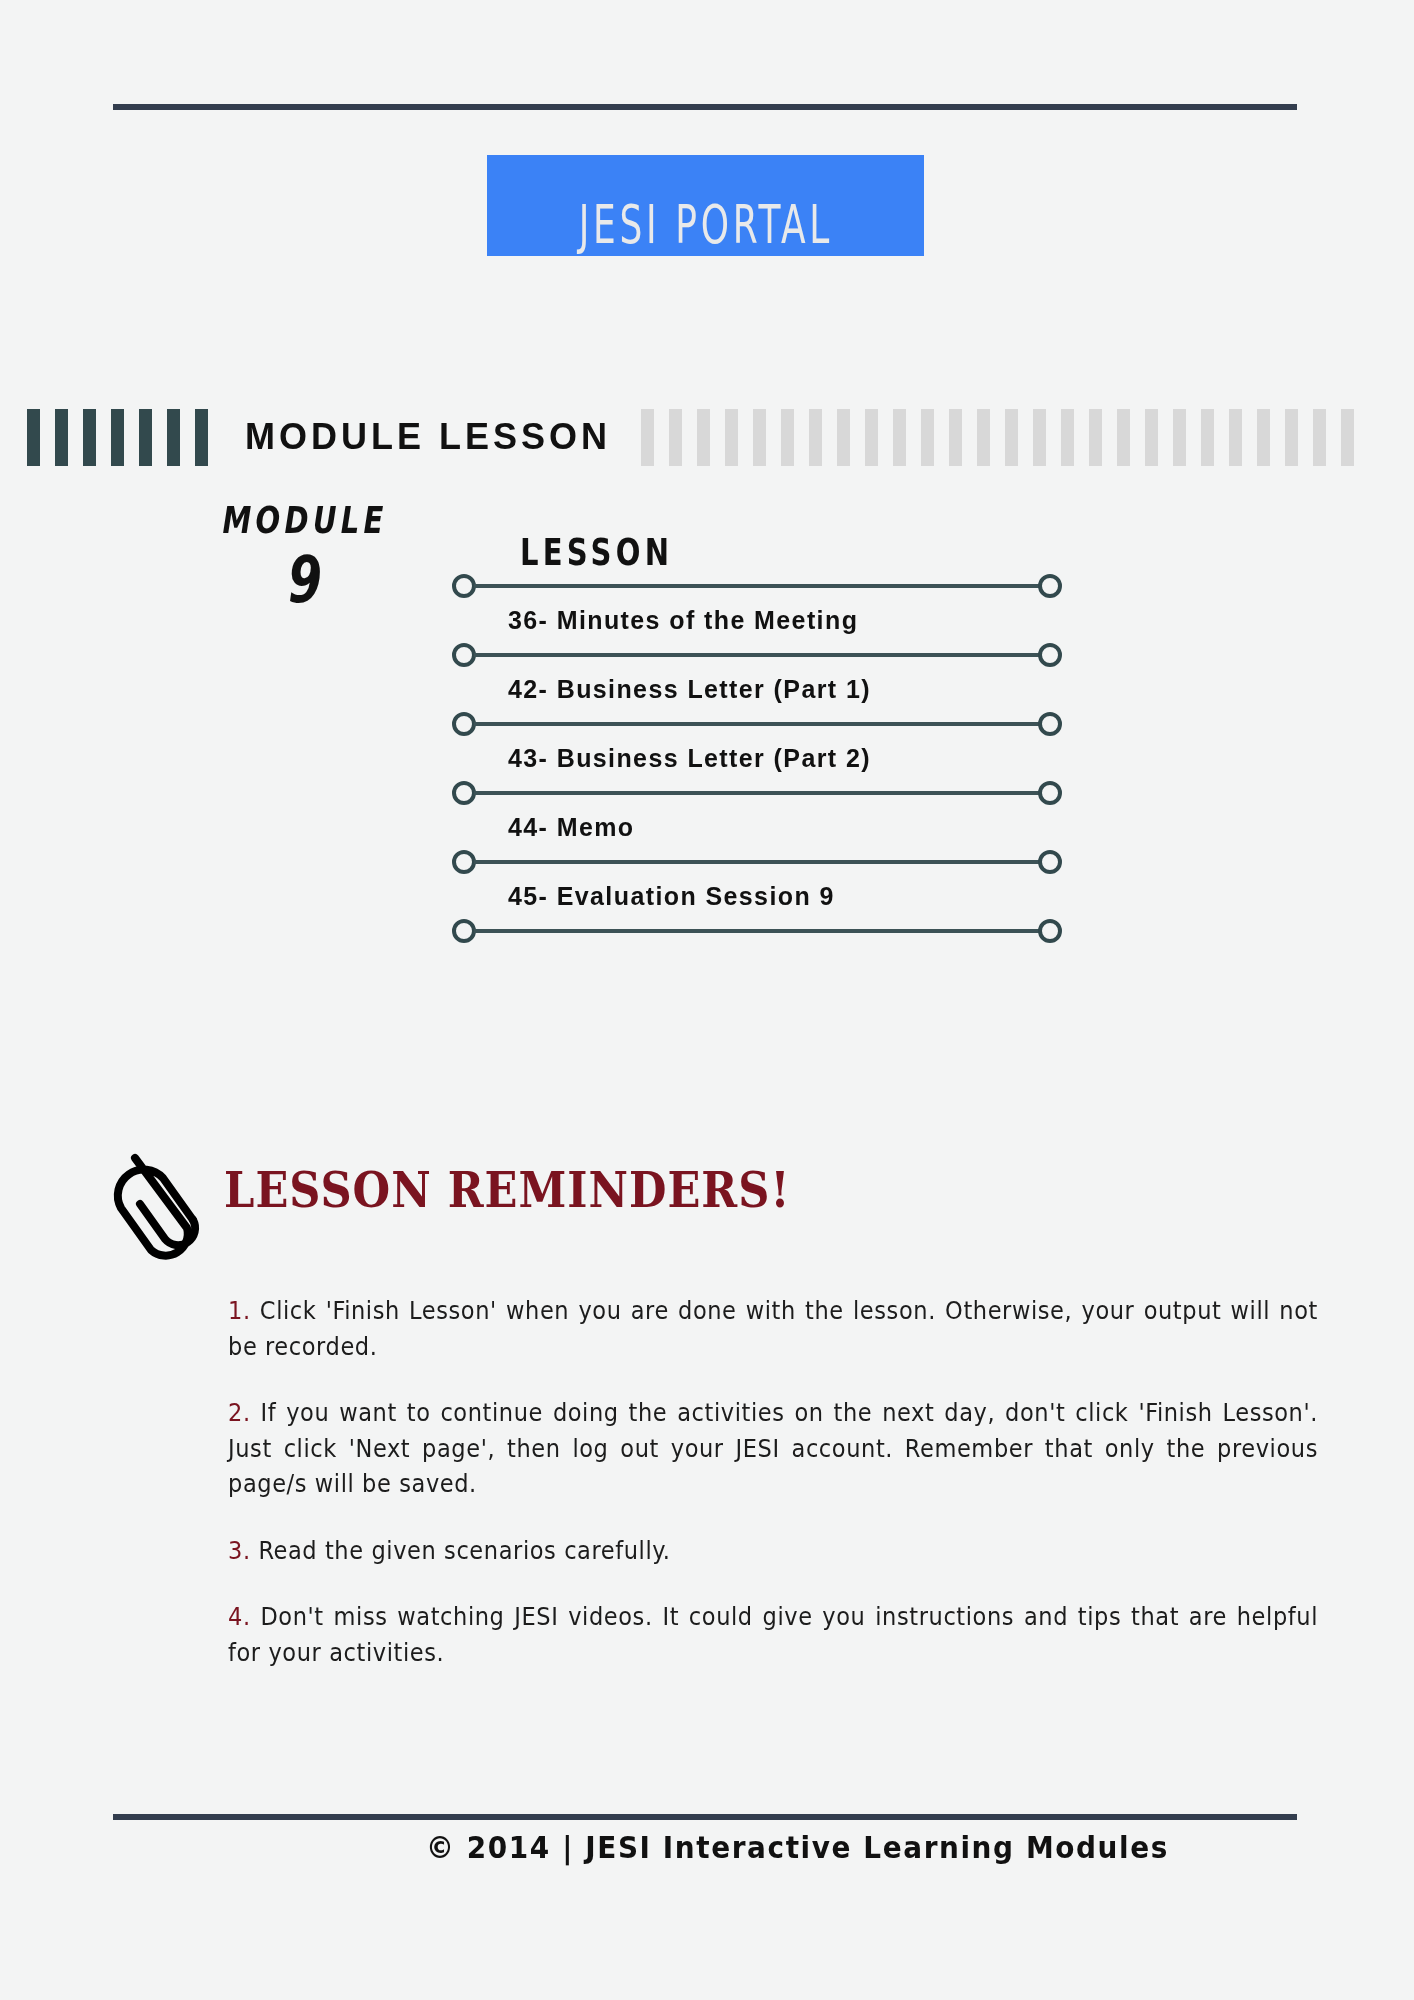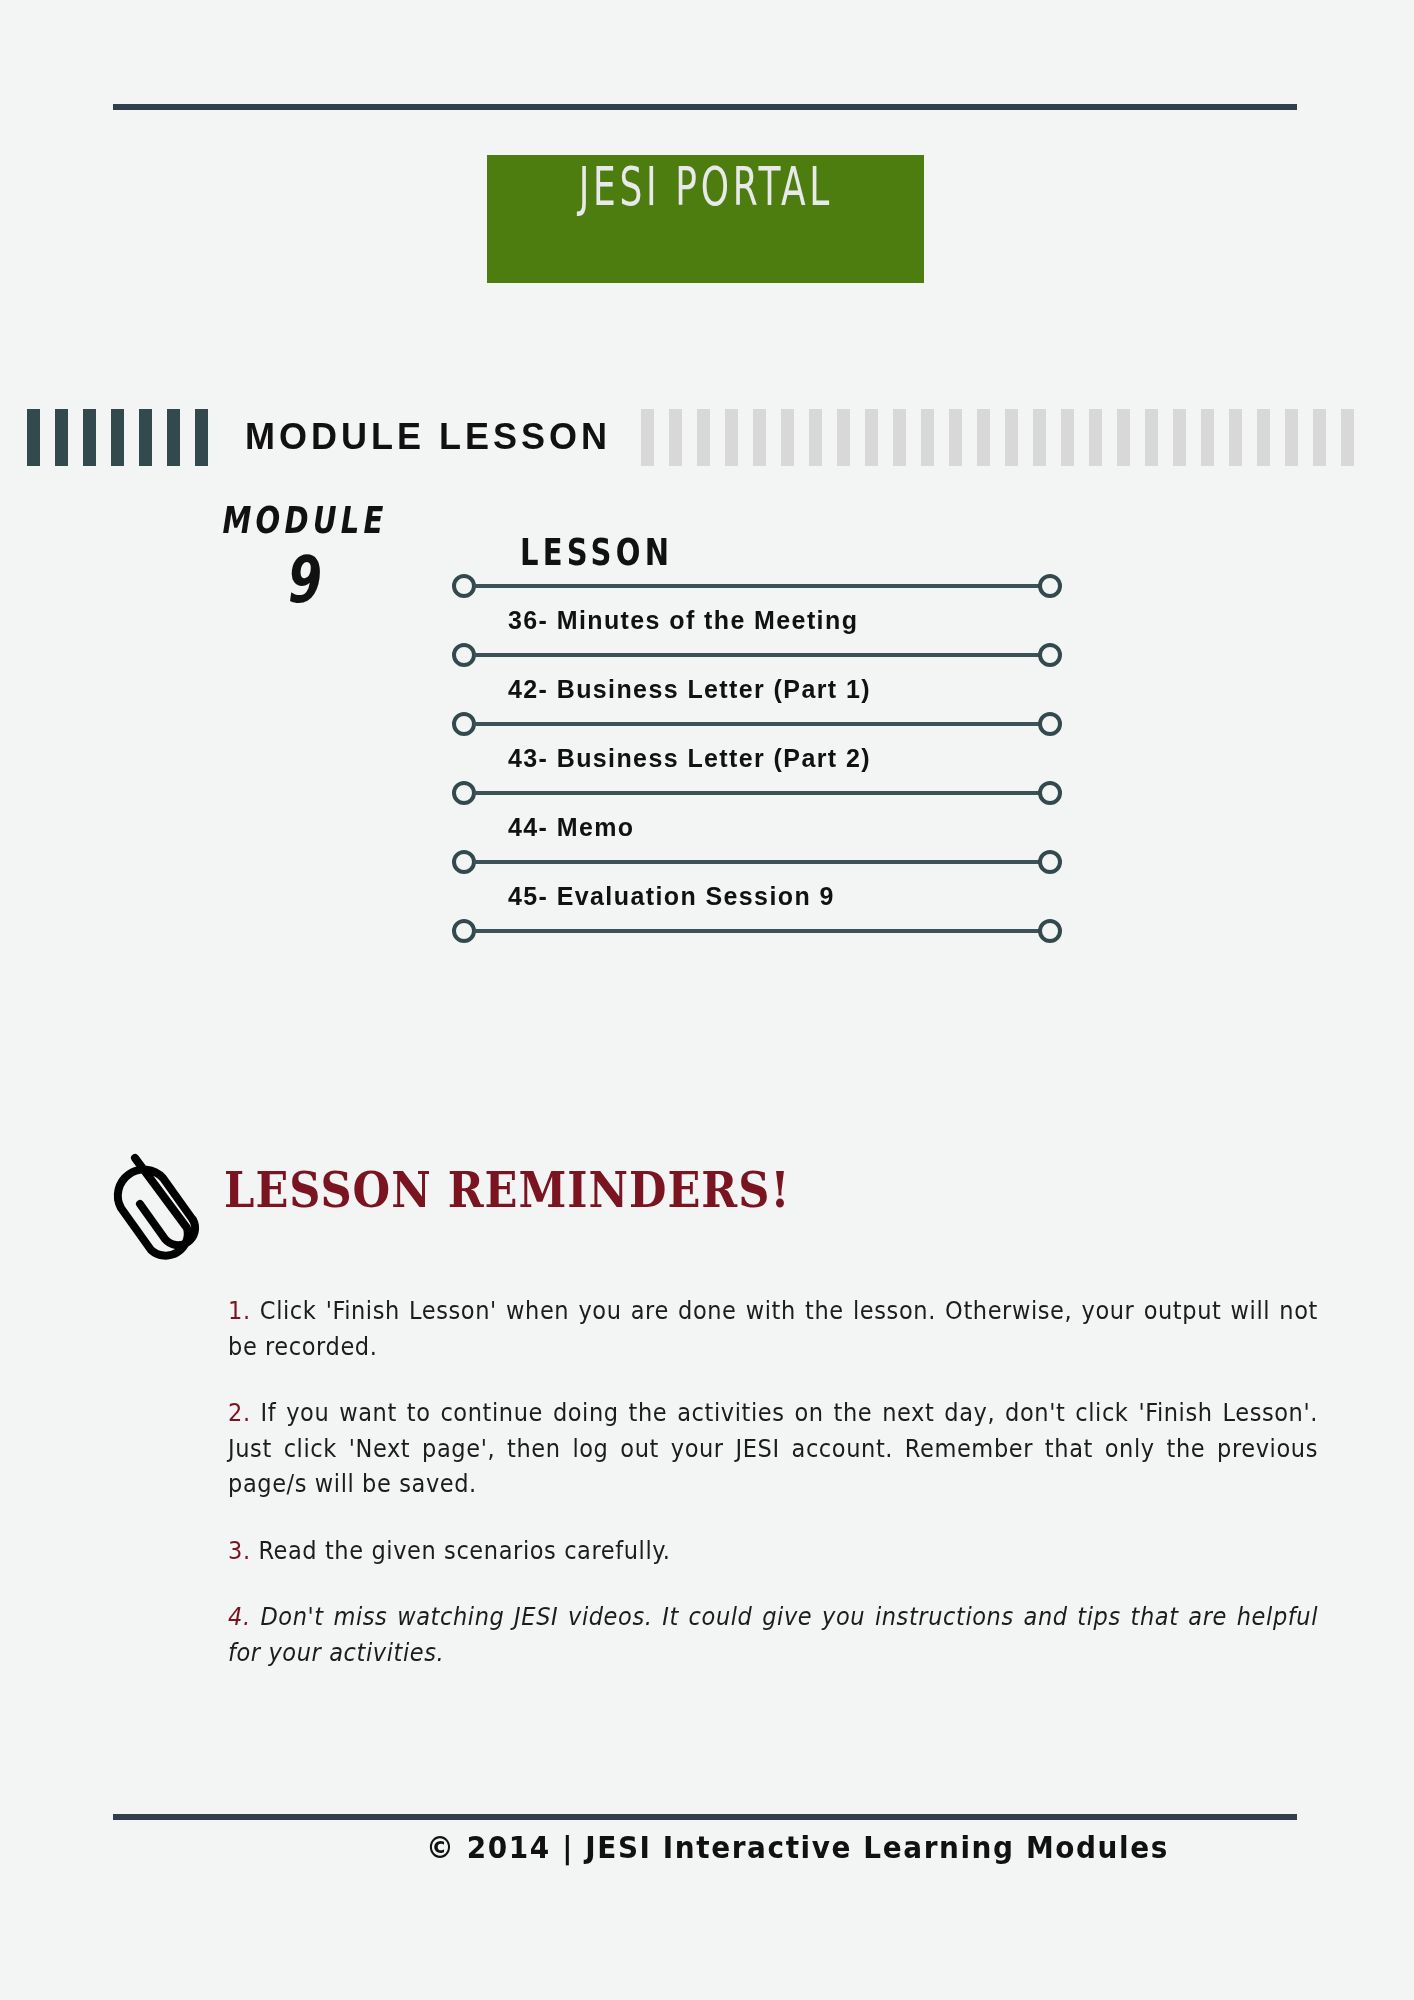--- a/index.html
+++ b/index.html
@@ -29,24 +29,24 @@
     height: 6px;
     background: #333d4e;
   }
 
   
   .title-box {
     position: absolute;
     left: 487px;
     top: 155px;
     width: 437px;
-    height: 128px;
-    background: #4d7c0f;
-    display: flex;
-    align-items: flex-start;
+    height: 101px;
+    background: #3b82f6;
+    display: flex;
+    align-items: flex-end;
     justify-content: center;
   }
   .title-box .title-text {
     color: #e8e9ea;
     font-family: "DejaVu Sans Condensed", "Liberation Sans Narrow", "Liberation Sans", sans-serif;
     font-size: 54px;
     font-weight: 400;
     letter-spacing: 5px;
     transform: scaleX(0.74);
     transform-origin: center;
@@ -198,21 +198,21 @@
   }
   .reminder {
     font-family: "DejaVu Sans Condensed", "Liberation Sans Narrow", "Liberation Sans", sans-serif;
     font-size: 25px;
     color: #1c1c1c;
     line-height: 1.42;
     text-align: justify;
     letter-spacing: 0.6px;
     margin-bottom: 31px;
   }
-  .reminder:last-child { margin-bottom: 0; font-style: italic; }
+  .reminder:last-child { margin-bottom: 0; }
   .reminder .num { color: #7a1420; }
 
   
   .footer-rule {
     position: absolute;
     left: 113px;
     top: 1814px;
     width: 1184px;
     height: 6px;
     background: #333d4e;

